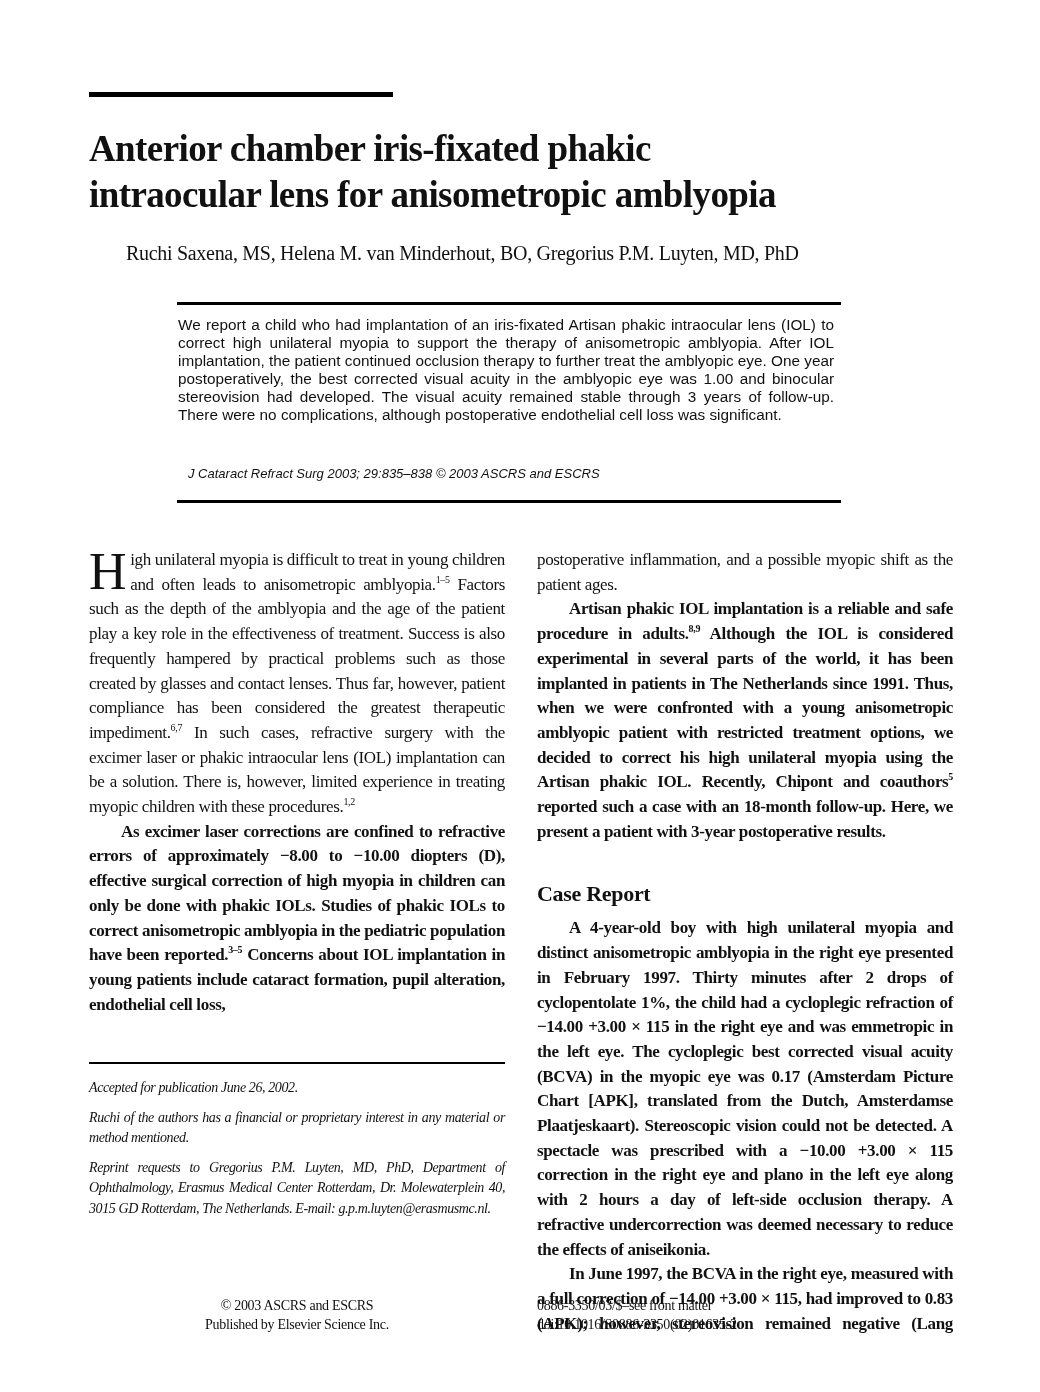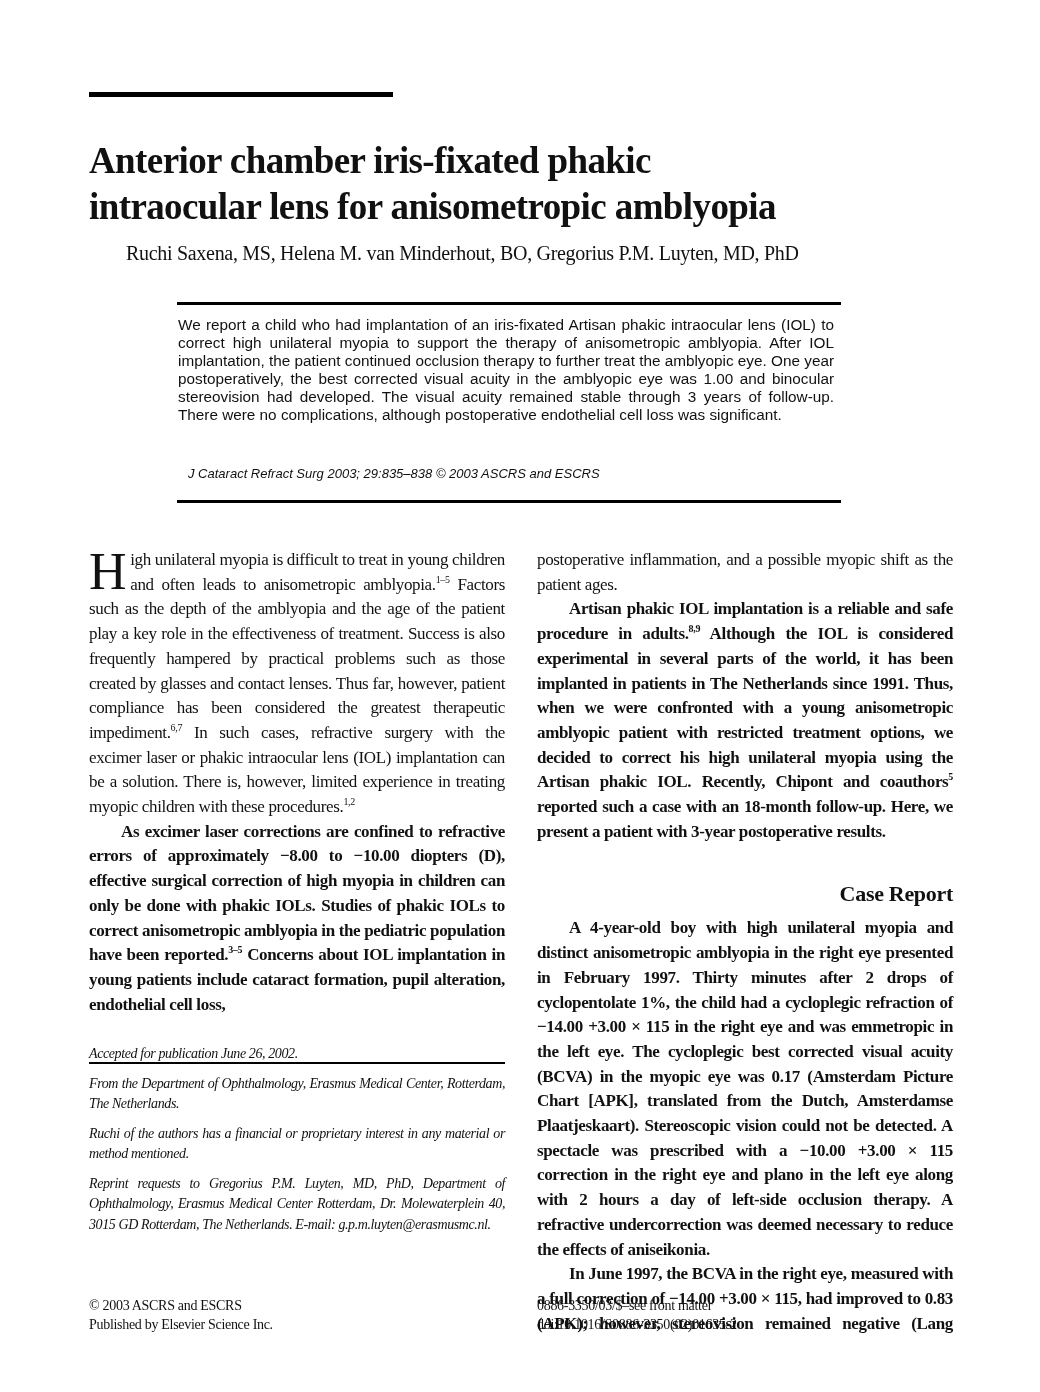--- a/index.html
+++ b/index.html
@@ -1,35 +1,35 @@
 <!DOCTYPE html>
 <html><head>
 <meta charset="utf-8">
 <style>
   html, body { margin: 0; padding: 0; background: #ffffff; }
   body { width: 1040px; height: 1392px; position: relative; overflow: hidden; color: #111; font-family: "Liberation Serif", "DejaVu Serif", serif; }
   .top-rule { position: absolute; left: 89px; top: 92px; width: 304px; height: 5px; background: #000; }
-  .title { position: absolute; left: 89px; top: 138px; width: 900px; font-family: "Liberation Serif", serif; font-weight: bold; font-size: 37px; line-height: 46px; letter-spacing: -0.6px; color: #111; }
+  .title { position: absolute; left: 89px; top: 126px; width: 900px; font-family: "Liberation Serif", serif; font-weight: bold; font-size: 37px; line-height: 46px; letter-spacing: -0.6px; color: #111; }
   .authors { position: absolute; left: 89px; top: 240px; width: 900px; font-size: 20px; line-height: 26px; letter-spacing: -0.3px; margin-left: 37px; }
   .abs-rule-top { position: absolute; left: 177px; top: 302px; width: 664px; height: 3px; background: #000; }
   .abs-rule-bottom { position: absolute; left: 177px; top: 500px; width: 664px; height: 3px; background: #000; }
   .abstract { position: absolute; left: 178px; top: 316px; width: 656px; font-family: "Liberation Sans", "DejaVu Sans", sans-serif; font-size: 15.3px; line-height: 18px; text-align: justify; color: #111; }
   .citation { position: absolute; left: 188px; top: 464px; width: 656px; font-family: "Liberation Sans", sans-serif; font-style: italic; font-size: 13px; line-height: 20px; }
   .col { position: absolute; font-size: 17px; line-height: 24.7px; text-align: justify; letter-spacing: -0.35px; }
   .col p { margin: 0; }
   .col p.indent { text-indent: 32px; font-weight: bold; }
   .col-left { left: 89px; top: 548px; width: 416px; }
   .col-right { left: 537px; top: 548px; width: 416px; }
   .dropcap { float: left; font-size: 52px; line-height: 40px; margin: 4px 4px 0 0; font-weight: normal; }
   sup { font-size: 10px; line-height: 0; vertical-align: 7px; }
-  .section-heading { text-align: right; font-weight: bold; font-size: 22px; line-height: 28px; margin: 36px 0 8px 0; letter-spacing: -0.3px; }
+  .section-heading { text-align: left; font-weight: bold; font-size: 22px; line-height: 28px; margin: 36px 0 8px 0; letter-spacing: -0.3px; }
   .fn-rule { position: absolute; left: 89px; top: 1062px; width: 416px; height: 2px; background: #000; }
-  .footnotes { position: absolute; left: 89px; top: 1044px; width: 416px; font-style: italic; font-size: 14px; line-height: 20.5px; text-align: justify; letter-spacing: -0.4px; }
+  .footnotes { position: absolute; left: 89px; top: 1078px; width: 416px; font-style: italic; font-size: 14px; line-height: 20.5px; text-align: justify; letter-spacing: -0.4px; }
   .footnotes p { margin: 0 0 9px 0; }
-  .copyright { position: absolute; left: 89px; top: 1296px; width: 416px; font-size: 14px; line-height: 19px; letter-spacing: -0.3px; }
+  .copyright { position: absolute; left: 89px; top: 1296px; width: 416px; font-size: 14px; line-height: 19px; letter-spacing: -0.3px; text-align: center; }
   .issn { position: absolute; left: 537px; top: 1296px; width: 416px; text-align: left; font-size: 14px; line-height: 19px; letter-spacing: -0.3px; }
   .issn div, .copyright div { display: block; }
 </style>
 </head>
 <body>
 
 <div class="top-rule"></div>
 
 <h1 class="title" style="margin:0;">
   <span>Anterior chamber iris-fixated phakic</span><br>
@@ -44,21 +44,20 @@
 <div class="abs-rule-bottom"></div>
 
 <div class="col col-left">
   <p><span class="dropcap">H</span><span>igh unilateral myopia is difficult to treat in young children and often leads to anisometropic amblyopia.</span><sup>1–5</sup><span> Factors such as the depth of the amblyopia and the age of the patient play a key role in the effectiveness of treatment. Success is also frequently hampered by practical problems such as those created by glasses and contact lenses. Thus far, however, patient compliance has been considered the greatest therapeutic impediment.</span><sup>6,7</sup><span> In such cases, refractive surgery with the excimer laser or phakic intraocular lens (IOL) implantation can be a solution. There is, however, limited experience in treating myopic children with these procedures.</span><sup>1,2</sup></p>
   <p class="indent"><span>As excimer laser corrections are confined to refractive errors of approximately −8.00 to −10.00 diopters (D), effective surgical correction of high myopia in children can only be done with phakic IOLs. Studies of phakic IOLs to correct anisometropic amblyopia in the pediatric population have been reported.</span><sup>3–5</sup><span> Concerns about IOL implantation in young patients include cataract formation, pupil alteration, endothelial cell loss,</span></p>
 </div>
 
 <div class="fn-rule"></div>
 <div class="footnotes">
   <p>Accepted for publication June 26, 2002.</p>
-  <p>From the Department of Ophthalmology, Erasmus Medical Center, Rotterdam, The Netherlands.</p>
   <p>Ruchi of the authors has a financial or proprietary interest in any material or method mentioned.</p>
   <p>Reprint requests to Gregorius P.M. Luyten, MD, PhD, Department of Ophthalmology, Erasmus Medical Center Rotterdam, Dr. Molewaterplein 40, 3015 GD Rotterdam, The Netherlands. E-mail: g.p.m.luyten@erasmusmc.nl.</p>
 </div>
 
 <div class="copyright">
   <div>© 2003 ASCRS and ESCRS</div>
   <div>Published by Elsevier Science Inc.</div>
 </div>
 
 <div class="col col-right">

